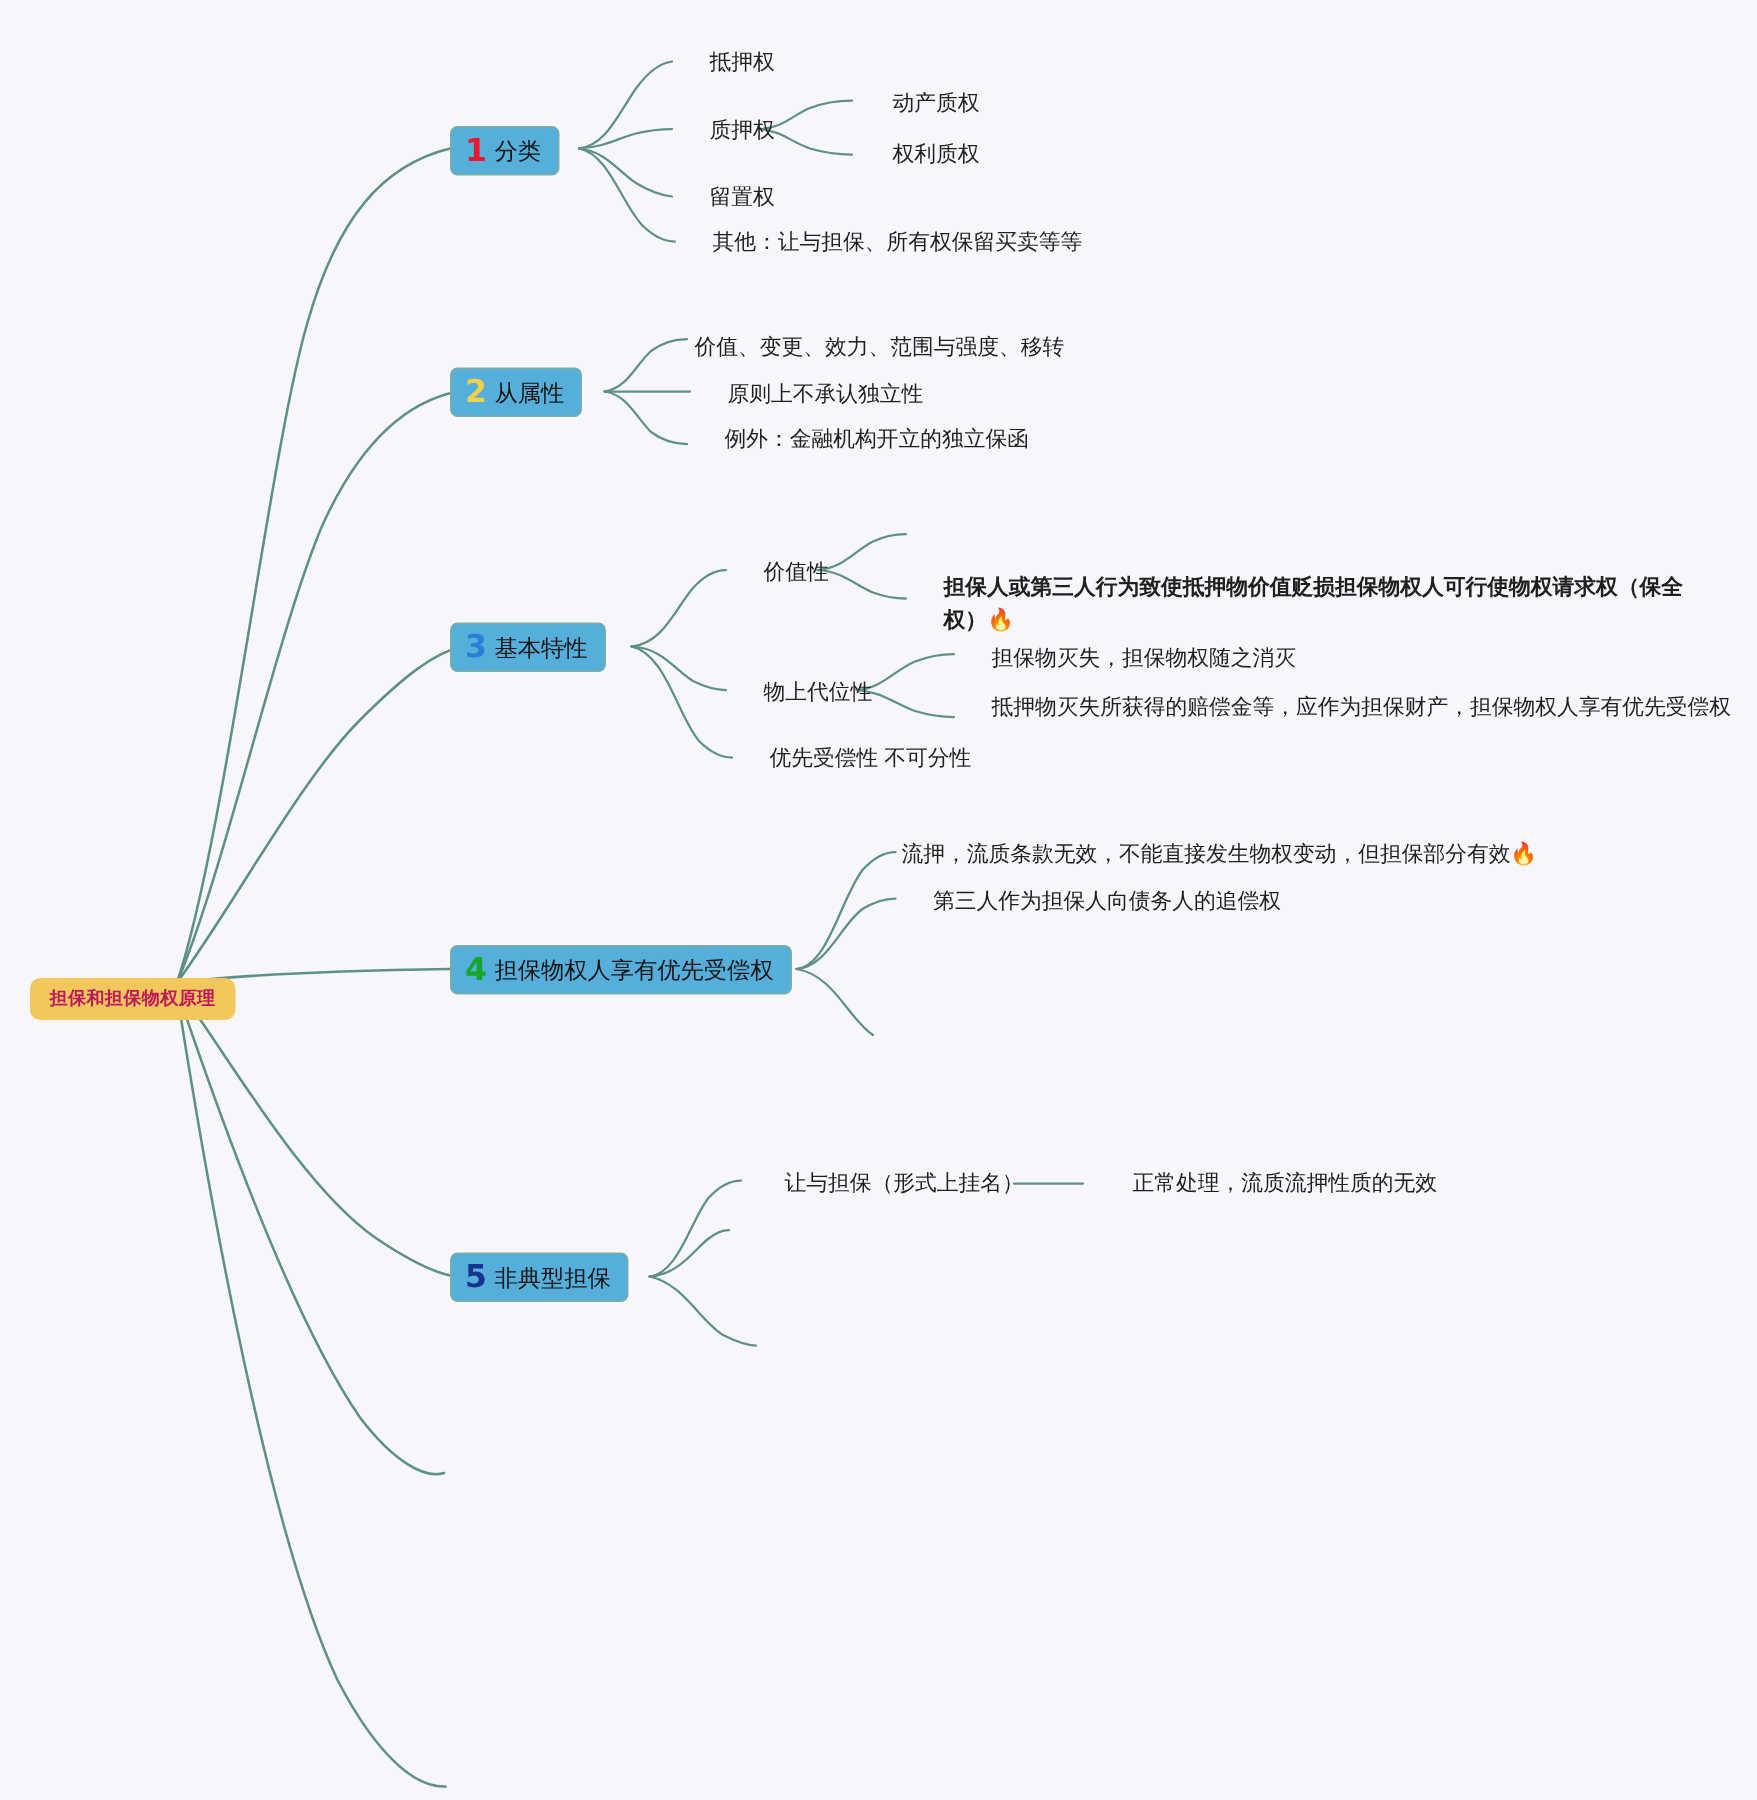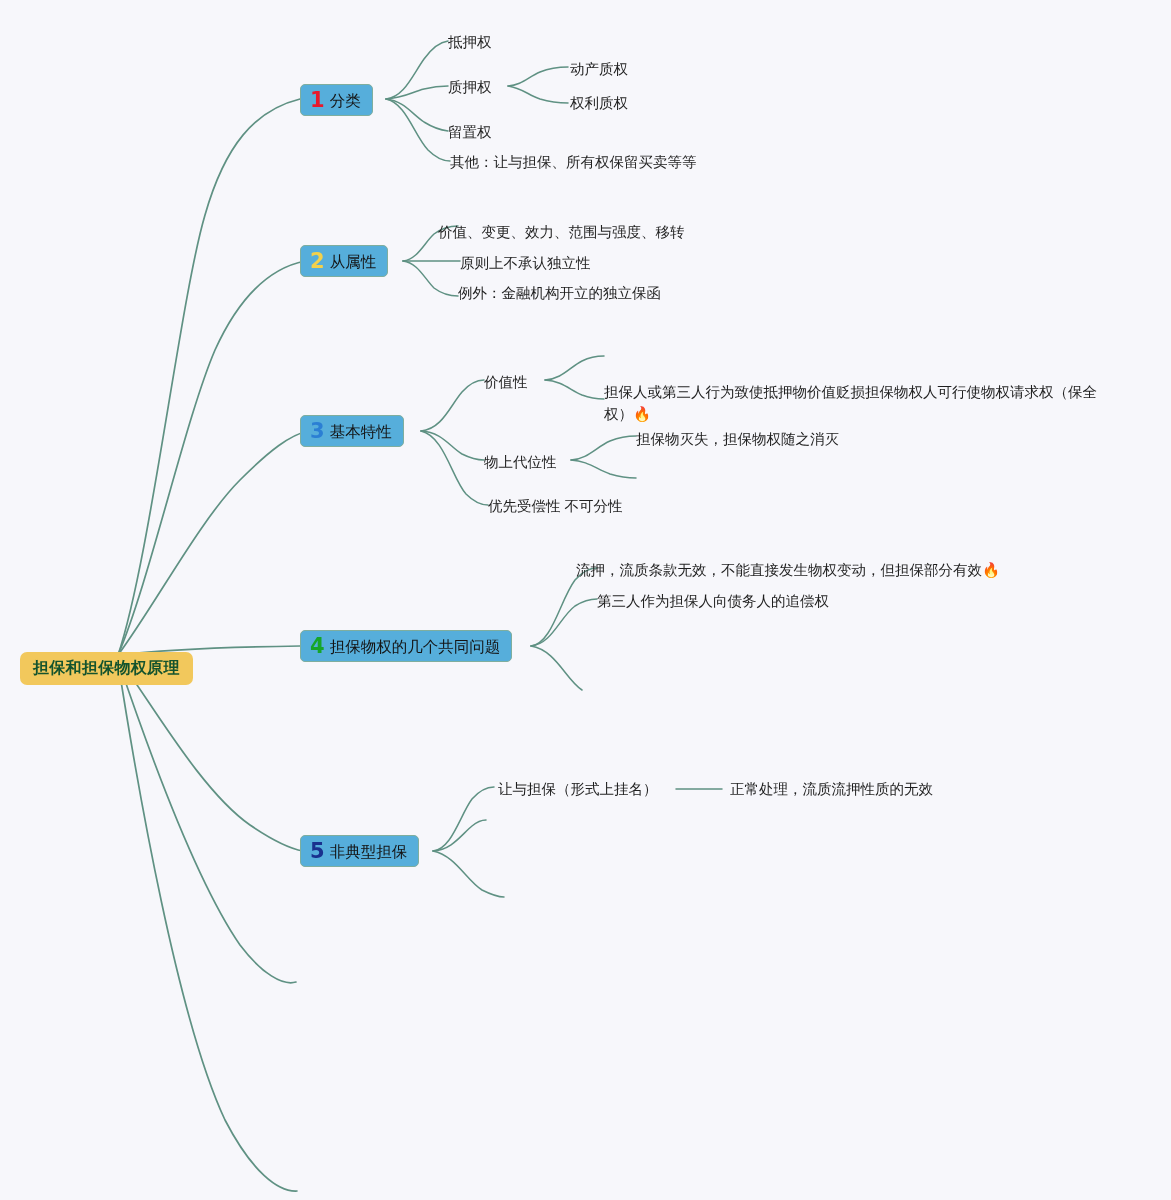--- a/index.html
+++ b/index.html
@@ -46,23 +46,23 @@
     position: absolute;
     box-sizing: border-box;
     white-space: nowrap;
   }
 
   
   .root-node {
     background: #f2c85c;
     border-radius: 7px;
     padding: 7px 13px 8px 13px;
-    font-size: 16px;
+    font-size: 12px;
     font-weight: bold;
-    color: #14532d;
+    color: #be185d;
     letter-spacing: 0.3px;
     line-height: 1.1;
   }
 
   
   .branch-node {
     background: #56aedb;
     border: 1px solid #7fae9e;
     border-radius: 5px;
     padding: 4px 11px 5px 9px;
@@ -87,25 +87,26 @@
   .n4 { color: #16a629; }
   .n5 { color: #19318e; }
 
   
   .leaf {
     position: absolute;
     font-size: 14.5px;
     color: #1f1f1f;
     line-height: 1.55;
     white-space: nowrap;
+    margin-left: 25px;
   }
   .leaf.wrap {
     white-space: normal;
   }
-  .leaf.w-valuewrap { width: 500px; }
+  .leaf.w-valuewrap { width: 500px; font-weight: bold; }
   .fire {
     font-family: "DejaVu Sans", sans-serif;
     color: #f0831e;
   }
 </style>
 </head>
 <body style="background: rgb(247, 247, 251);">
 
 <div id="mindmap-canvas">
 
@@ -187,26 +188,27 @@
   <div class="node branch-node" style="left:300px; top:415px;">
     <span class="branch-num n3">3</span>
     <span>基本特性</span>
   </div>
 
   <div class="leaf" style="left:484px; top:371px;">价值性</div>
   <div class="leaf wrap w-valuewrap" style="left:604px; top:381px; width:510px;"><span>担保人或第三人行为致使抵押物价值贬损担保物权人可行使物权请求权（保全权）</span><span class="fire">🔥</span></div>
 
   <div class="leaf" style="left:484px; top:451px;">物上代位性</div>
   <div class="leaf" style="left:636px; top:428px;">担保物灭失，担保物权随之消灭</div>
+  <div class="leaf" style="left:636px; top:461px;">抵押物灭失所获得的赔偿金等，应作为担保财产，担保物权人享有优先受偿权</div>
 
   <div class="leaf" style="left:488px; top:495px;text-align:right;">优先受偿性 不可分性</div>
 
   <div class="node branch-node" style="left:300px; top:630px;">
     <span class="branch-num n4">4</span>
-    <span>担保物权的几个共同问题</span>
+    <span>担保物权人享有优先受偿权</span>
   </div>
 
   <div class="leaf" style="left:576px; top:559px;"><span>流押，流质条款无效，不能直接发生物权变动，但担保部分有效</span><span class="fire">🔥</span></div>
   <div class="leaf" style="left:597px; top:590px;">第三人作为担保人向债务人的追偿权</div>
 
   <div class="node branch-node" style="left:300px; top:835px;">
     <span class="branch-num n5">5</span>
     <span>非典型担保</span>
   </div>
 

